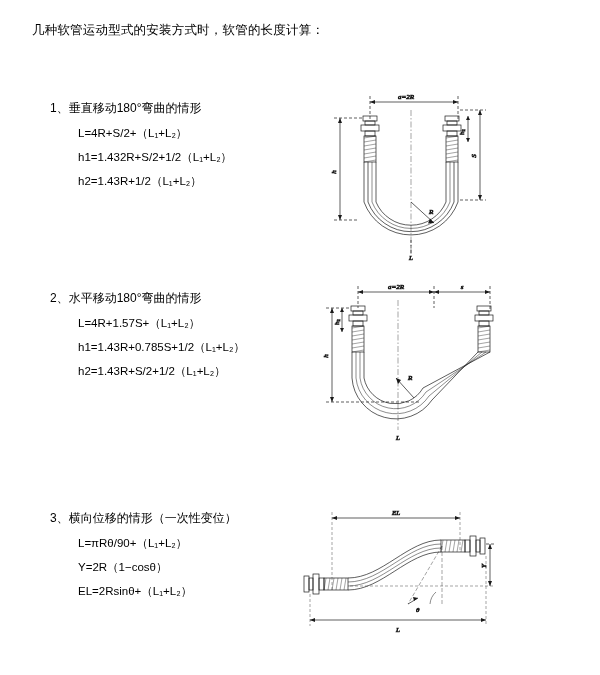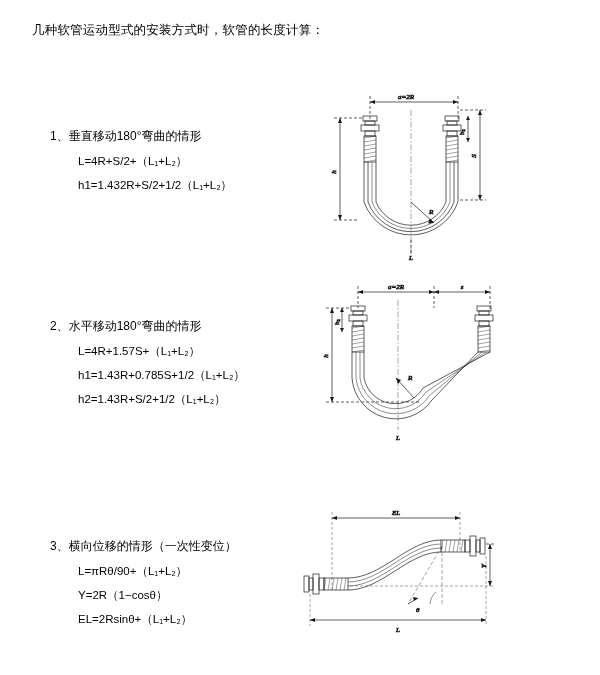--- a/index.html
+++ b/index.html
@@ -40,21 +40,20 @@
   .text-col {
     position: absolute;
     left: 50px;
     top: 0;
     width: 250px;
   }
   .sec-title {
     font-size: 12px;
     white-space: nowrap;
     margin-bottom: 9px;
-    margin-top: 28px;
   }
   .formula {
     font-size: 11.5px;
     white-space: nowrap;
     margin-left: 28px;
     margin-bottom: 9px;
   }
   .fig {
     position: absolute;
     top: -20px;
@@ -71,20 +70,21 @@
 
 <div class="page">
 
   <div class="heading">几种软管运动型式的安装方式时，软管的长度计算：</div>
 
   <div class="section" id="section-1">
     <div class="text-col">
       <div class="sec-title">1、垂直移动180°弯曲的情形</div>
       <div class="formula">L=4R+S/2+（L₁+L₂）</div>
       <div class="formula">h1=1.432R+S/2+1/2（L₁+L₂）</div>
+      <div class="formula">h2=1.43R+1/2（L₁+L₂）</div>
     </div>
 
     <div class="fig" id="fig-1">
       <svg width="190" height="200" viewBox="0 0 190 200">
         <g stroke="#1a1a1a" fill="none" stroke-width="0.7">
 
           <line x1="60" y1="22" x2="148" y2="22"></line>
           <path d="M60 22 l5 -2 v4 z" fill="#1a1a1a" stroke="none"></path>
           <path d="M148 22 l-5 -2 v4 z" fill="#1a1a1a" stroke="none"></path>
           <line x1="60" y1="16" x2="60" y2="40" stroke-dasharray="3,2"></line>

